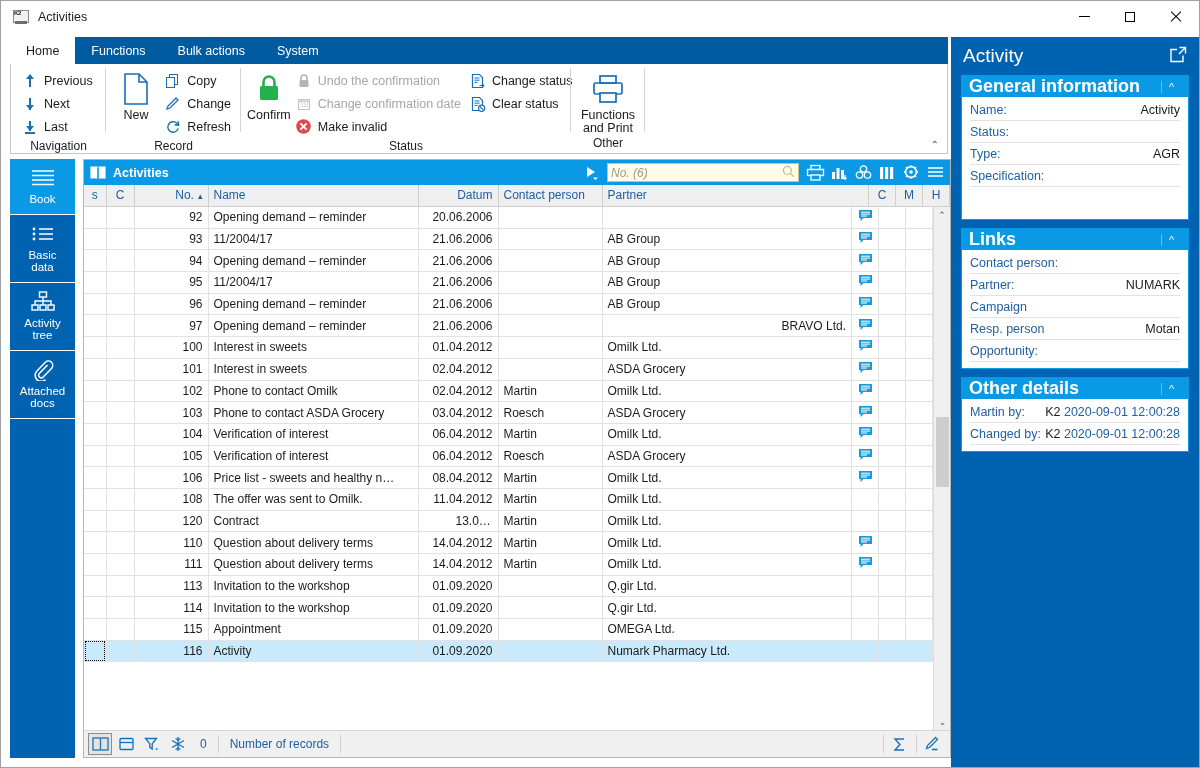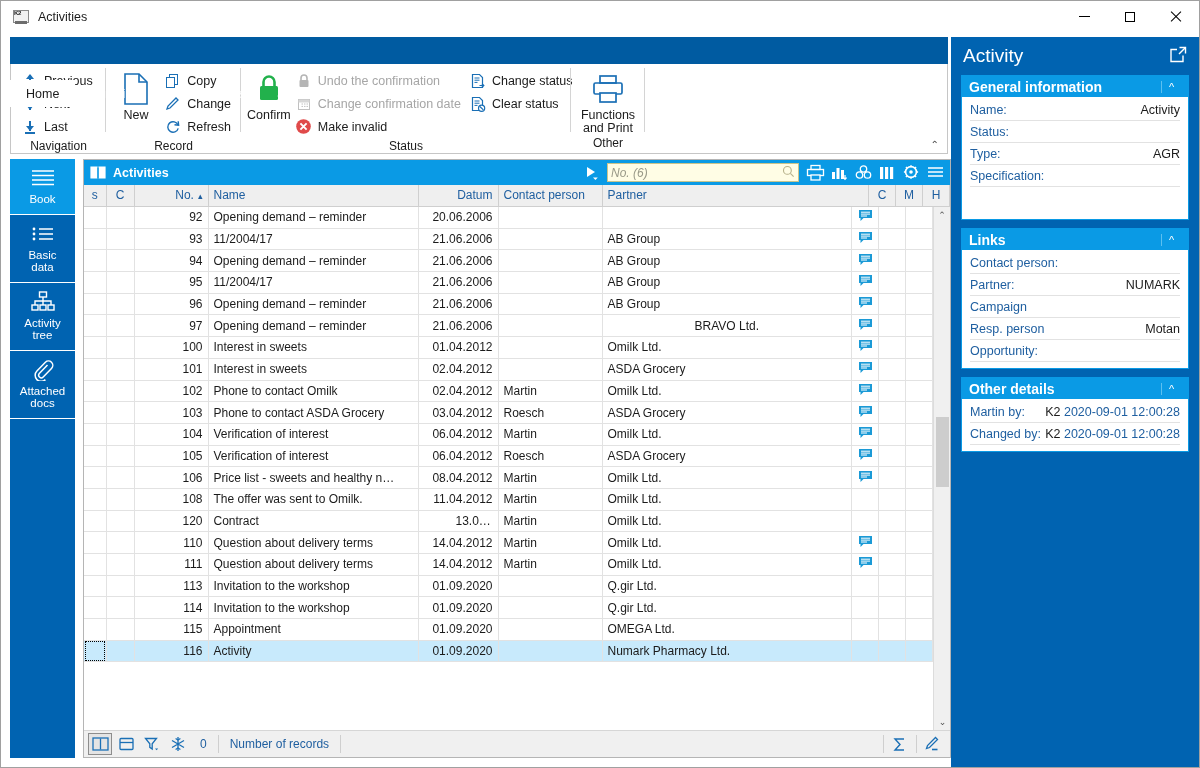--- a/index.html
+++ b/index.html
@@ -35,21 +35,21 @@
   .glyph-close:before, .glyph-close:after {
     content:""; position:absolute; left:-1px; top:5px; width:14px; height:1px; background:#000;
   }
   .glyph-close:before { transform:rotate(45deg); }
   .glyph-close:after { transform:rotate(-45deg); }
 
   
   .ribbon { position:absolute; left:9px; top:36px; width:938px; height:117px; background:#fff;
             border:1px solid #c6c6c6; border-top:none; }
   .tabstrip { position:absolute; left:9px; top:36px; width:938px; height:27px; background:#005ba1; display:flex; }
-  .tab { height:27px; padding:0 16px; display:flex; align-items:center; color:#fff; font-size:12.5px;margin-top:43px; }
+  .tab { height:27px; padding:0 16px; display:flex; align-items:center; color:#fff; font-size:12.5px; }
   .tab.active { background:#fff; color:#1b1b1b; }
   .ribbon-body { position:absolute; left:0; top:27px; right:0; bottom:0; display:flex; }
 
   .rgroup { position:relative; height:90px; display:flex; flex-direction:column; }
   .rgroup .content { flex:1; display:flex; align-items:flex-start; padding:3px 6px 0 6px; }
   .rgroup .gtitle { height:19px; text-align:center; font-size:12px; color:#1b1b1b; line-height:17px; }
   .rgroup .sep { position:absolute; right:0; top:4px; bottom:22px; width:1px; background:#d4d4d4; }
 
   .vstack { display:flex; flex-direction:column; }
   .smallbtn { display:flex; align-items:center; height:23px; padding:0 4px; font-size:12.5px; color:#1b1b1b; white-space:nowrap; }
@@ -112,21 +112,21 @@
   .gs-txt { color:#1f5fa0; font-size:12px; padding:0 8px; }
   .gs-sep { width:1px; height:18px; background:#cfcfcf; margin:0 3px; }
 
   
   .rpanel { position:absolute; right:0; top:36px; width:248px; bottom:0; background:#0063b1; }
   .rp-title { height:38px; display:flex; align-items:center; padding:0 12px; }
   .rp-title .t { color:#fff; font-size:19px; }
   .rp-title .ext { margin-left:auto; }
   .card { margin:0 10px 8px 10px; background:#fff; border:1px solid #0a9ae5; }
   .card-head { height:21px; background:#0a9ae5; display:flex; align-items:center; padding:0 7px; }
-  .card-head .ct { color:#fff; font-weight:bold; font-size:14px; }
+  .card-head .ct { color:#fff; font-weight:bold; font-size:18px; }
   .card-head .chev { margin-left:auto; width:20px; text-align:center; border-left:1px solid #5cc0f0; color:#fff; font-size:11px; }
   .card-body { padding:2px 8px 6px 8px; }
   .frow { display:flex; height:22px; align-items:center; border-bottom:1px solid #e2e2e2; }
   .frow .lbl { color:#1f5fa0; font-size:12.5px; }
   .frow .val { margin-left:auto; color:#1b1b1b; font-size:12.5px; }
   .frow .val.dt { color:#1f5fa0; }
   .frow .val.dt b { color:#1b1b1b; font-weight:normal; }
   .spacer { height:26px; }
 </style>
 </head>
@@ -575,21 +575,21 @@
                 <td style="text-align: center;"></td>
                 <td style="text-align: center;"></td>
               </tr>
               <tr>
                 <td style="text-align: center;"></td>
                 <td style="text-align: center;"></td>
                 <td style="text-align: right;">97</td>
                 <td style="text-align: left;">Opening demand – reminder</td>
                 <td style="text-align: right;">21.06.2006</td>
                 <td style="text-align: left;"></td>
-                <td style="text-align: center;">BRAVO Ltd.</td>
+                <td style="text-align: right;">BRAVO Ltd.</td>
                 <td style="text-align: center;"><svg width="15" height="13" viewBox="0 0 15 13">
                     <path d="M1 1h13v8H5.5L2.5 12V9H1z" fill="#1b9ad6"></path>
                     <path d="M3 3.2h9M3 5.1h9M3 7h6" stroke="#fff" stroke-width="1"></path>
                   </svg></td>
                 <td style="text-align: center;"></td>
                 <td style="text-align: center;"></td>
               </tr>
               <tr>
                 <td style="text-align: center;"></td>
                 <td style="text-align: center;"></td>

